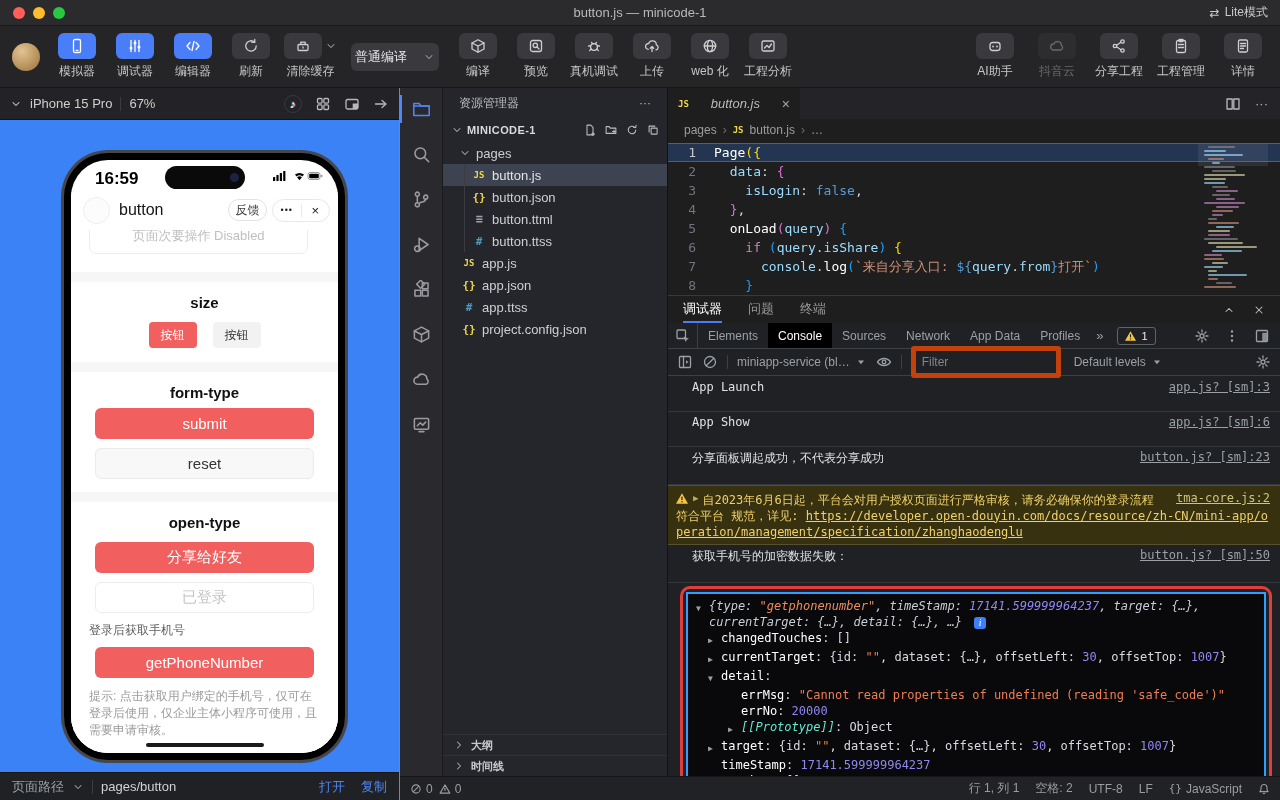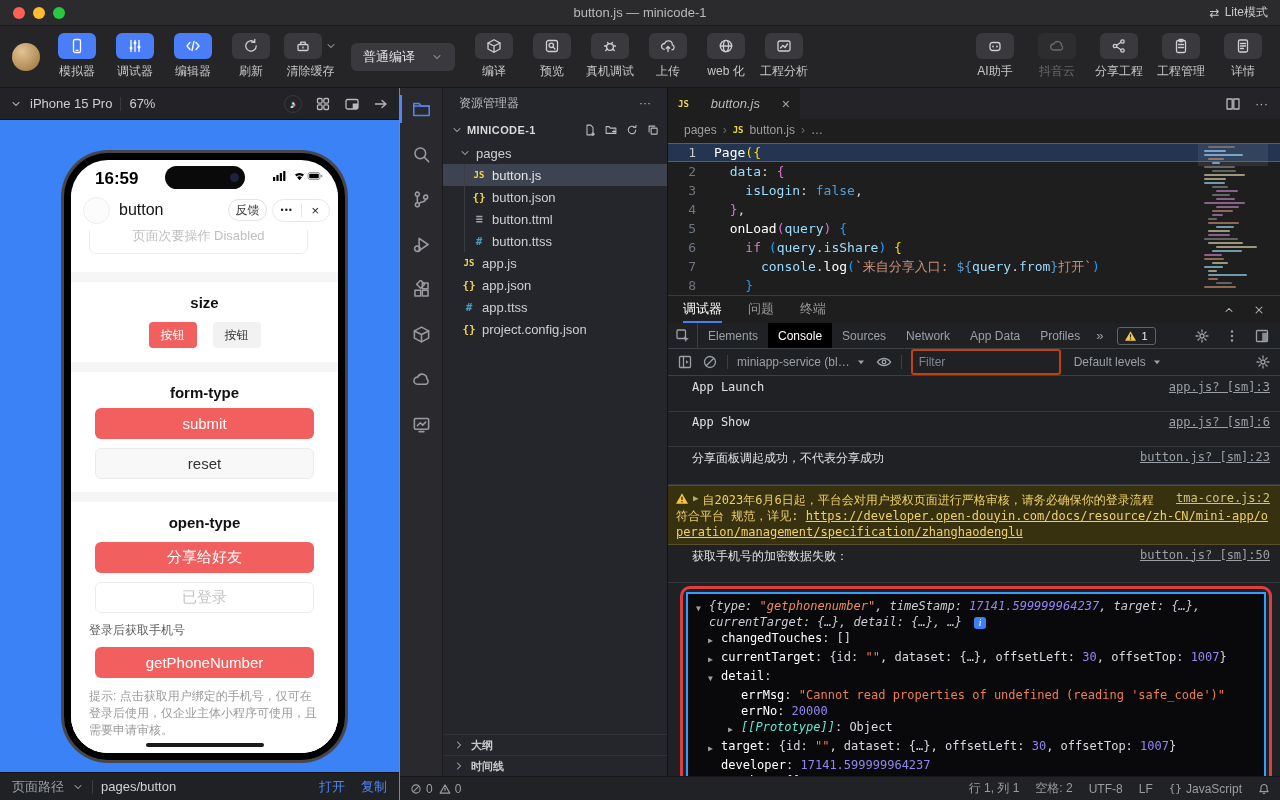--- a/index.html
+++ b/index.html
@@ -20,21 +20,21 @@
 
   
   .toolbar{position:absolute;left:0;top:26px;right:0;height:62px;background:#252528;border-bottom:1px solid #151517;display:flex;align-items:center;padding:0 12px}
   .avatar{width:28px;height:28px;border-radius:50%;background:radial-gradient(circle at 35% 30%,#e3c394,#b08a52 70%,#93713f);margin-right:12px;flex:none}
   .tb-group{display:flex;align-items:flex-start;gap:8px}
   .tb-item{display:flex;flex-direction:column;align-items:center;min-width:50px}
   .tb-tile-row{display:flex;align-items:center;gap:3px}
   .tb-tile{width:38px;height:26px;border-radius:6px;background:#3a3a3e;display:flex;align-items:center;justify-content:center;color:#cfcfd2}
   .tb-tile.active{background:var(--accent);color:#fff}
   .tb-label{font-size:12px;color:#c6c6c8;margin-top:4px;white-space:nowrap}
-  .compile-select{height:28px;background:#3a3a3e;border-radius:6px;display:flex;align-items:center;gap:16px;padding:0 12px;font-size:13px;color:#e4e4e6;margin:12px 14px;align-self:center}
+  .compile-select{height:28px;background:#3a3a3e;border-radius:6px;display:flex;align-items:center;gap:16px;padding:0 4px;font-size:13px;color:#e4e4e6;margin:12px 14px;align-self:center}
   .tb-right{margin-left:auto;display:flex;gap:12px}
   .tb-item.dim{opacity:.4}
   .chev-mini{color:#9c9c9f}
 
   
   .sim-panel{position:absolute;left:0;top:88px;width:400px;bottom:0;background:#3b82f6;border-right:1px solid #d946ef}
   .sim-header{height:32px;background:#232327;border-bottom:1px solid #131315;display:flex;align-items:center;gap:8px;padding:0 10px;font-size:13px;color:#cfcfcf}
   .vsep{width:1px;height:14px;background:#3c3c40}
   .sim-hicons{margin-left:auto;display:flex;gap:13px;align-items:center;color:#b9b9bb}
   .douyin{width:18px;height:18px;border-radius:50%;background:#232327;border:1px solid #3a3a3e;color:#fff;font-size:11px;display:flex;align-items:center;justify-content:center;text-shadow:1px 0 #fe2c55,-1px 0 #25f4ee}
@@ -131,21 +131,21 @@
   .ptabs-right{margin-left:auto;display:flex;gap:18px;color:#bbb}
   .dt{position:absolute;left:0;right:0;top:27px;bottom:0;background:#202124;color:#9aa0a6}
   .dt-tabbar{height:26px;display:flex;align-items:stretch;border-bottom:1px solid #3c4043;font-size:12px}
   .dt-itool{width:30px;display:flex;align-items:center;justify-content:center;border-right:1px solid #3c4043}
   .dt-tab{display:flex;align-items:center;padding:0 10px;white-space:nowrap}
   .dt-tab.active{background:#000;color:#fff}
   .dt-more{display:flex;align-items:center;padding:0 6px;font-size:13px}
   .badge{align-self:center;display:flex;align-items:center;gap:5px;border:1px solid #5f6368;border-radius:3px;padding:2px 7px;margin:0 8px;color:#e8eaed;font-size:11px}
   .dt-tr-icons{margin-left:auto;display:flex;gap:14px;align-items:center;padding-right:10px}
   .dt-toolbar{height:27px;display:flex;align-items:center;gap:9px;padding:0 9px;border-bottom:1px solid #3c4043;font-size:12px}
-  .filter{width:150px;height:18px;border:2px solid #c2410c;border-radius:3px;background:transparent;color:#e8eaed;font-size:12px;padding:11px 6px;outline:none}
+  .filter{width:150px;height:18px;border:5px solid #c2410c;border-radius:3px;background:transparent;color:#e8eaed;font-size:12px;padding:11px 6px;outline:none}
   .filter::placeholder{color:#80868b}
   .dd{display:flex;align-items:center;gap:5px;white-space:nowrap}
   .dt-console{position:absolute;left:0;right:0;top:54px;bottom:0;overflow:hidden;font-family:"DejaVu Sans Mono","Liberation Mono",monospace;font-size:12px;color:#dfe1e5}
   .msg{display:flex;align-items:flex-start;padding:3px 10px 17px 24px;border-bottom:1px solid rgba(70,74,78,.55)}
   .msg .mtext{flex:1}
   .msg .src{color:#9aa0a6;text-decoration:underline;margin-left:12px;white-space:nowrap}
   .msg.warn{display:block;background:#37310f;color:#f0d06a;border-top:1px solid #57502a;border-bottom:1px solid #57502a;padding:4px 10px 4px 8px;line-height:16px}
   .msg.warn .src{float:right;color:#cfc27a}
   .msg.warn .wurl{text-decoration:underline;word-break:break-all}
   .warn-lead{display:inline-flex;align-items:center;gap:5px;margin-right:4px}
@@ -928,21 +928,21 @@
               <div class="obj-row ind2">
                 <span class="obj-arrow">▶</span>
                 <span><span class="sg-pr">[[Prototype]]</span><span class="sg-p">: </span><span class="sg-p">Object</span></span>
               </div>
               <div class="obj-row ind1">
                 <span class="obj-arrow">▶</span>
                 <span><span class="sg-k">target</span><span class="sg-p">: </span><span class="sg-p">{id: </span><span class="sg-s">""</span><span class="sg-p">, dataset: {…}, offsetLeft: </span><span class="sg-n">30</span><span class="sg-p">, offsetTop: </span><span class="sg-n">1007</span><span class="sg-p">}</span></span>
               </div>
               <div class="obj-row ind1">
                 <span class="obj-arrow"></span>
-                <span><span class="sg-k">developer</span><span class="sg-p">: </span><span class="sg-n">17141.599999964237</span></span>
+                <span><span class="sg-k">timeStamp</span><span class="sg-p">: </span><span class="sg-n">17141.599999964237</span></span>
               </div>
               <div class="obj-row ind1">
                 <span class="obj-arrow">▶</span>
                 <span><span class="sg-k">touches</span><span class="sg-p">: </span><span class="sg-p">[]</span></span>
               </div>
               <div class="obj-row ind1">
                 <span class="obj-arrow"></span>
                 <span><span class="sg-k">type</span><span class="sg-p">: </span><span class="sg-s">"getphonenumber"</span></span>
               </div>
               <div class="obj-row ind1">

